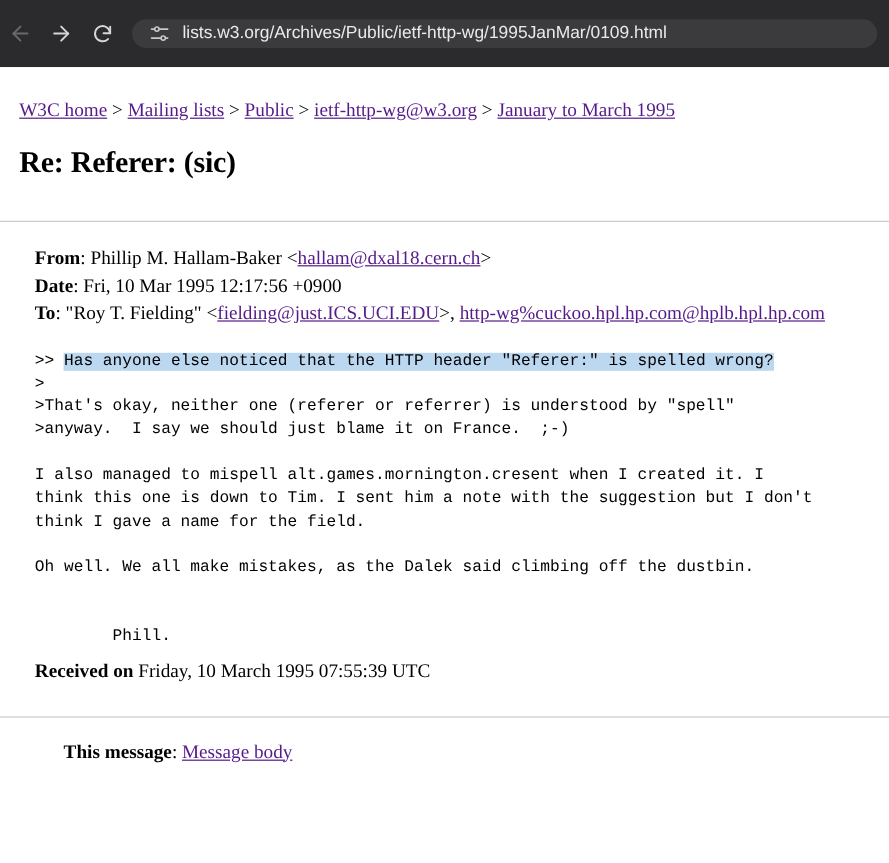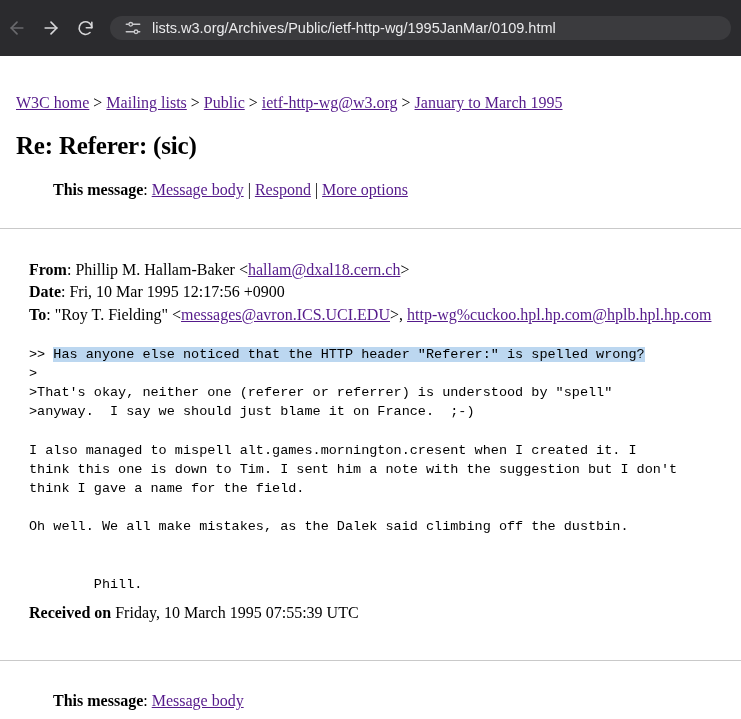--- a/index.html
+++ b/index.html
@@ -63,21 +63,21 @@
     overflow: hidden;
     text-overflow: clip;
   }
 
   
   .page {
     padding: 0;
     background: #fff;
   }
   .content-pad {
-    padding: 12px 16px;
+    padding: 2px 16px;
   }
   .breadcrumb {
     font-family: "Liberation Serif", serif;
     font-size: 16px;
     padding-top: 24px;
     line-height: 1.4;
   }
   .breadcrumb a {
     color: #551a8b;
     text-decoration: underline;
@@ -204,38 +204,35 @@
       <a href="#">Public</a>
       <span class="sep">&gt;</span>
       <a href="#">ietf-http-wg@w3.org</a>
       <span class="sep">&gt;</span>
       <a href="#">January to March 1995</a>
     </div>
 
     <h1 class="title">Re: Referer: (sic)</h1>
 
     <div class="nav-block">
-      <div>
-        <span class="lbl">This message</span><span>: </span><a href="#">Message body</a><span class="bar"> | </span><a href="#">Respond</a><span class="bar"> | </span><a href="#">More options</a>
-      </div>
     </div>
   </div>
 
   <hr class="rule">
 
   <div class="content-pad">
     <div class="headers">
       <div>
         <span class="hname">From</span><span>: </span><span>Phillip M. Hallam-Baker &lt;</span><a href="#">hallam@dxal18.cern.ch</a><span>&gt;</span>
       </div>
       <div>
         <span class="hname">Date</span><span>: </span><span>Fri, 10 Mar 1995 12:17:56 +0900</span>
       </div>
       <div style="white-space:nowrap;overflow:hidden;">
-        <span class="hname">To</span><span>: </span><span>"Roy T. Fielding" &lt;</span><a href="#">messages@avron.ICS.UCI.EDU</a><span>&gt;, </span><a href="#">http-wg%cuckoo.hpl.hp.com@hplb.hpl.hp.com</a>
+        <span class="hname">To</span><span>: </span><span>"Roy T. Fielding" &lt;</span><a href="#">fielding@just.ICS.UCI.EDU</a><span>&gt;, </span><a href="#">http-wg%cuckoo.hpl.hp.com@hplb.hpl.hp.com</a>
       </div>
     </div>
 
     <pre class="body"><span>&gt;&gt; </span><span class="hl">Has anyone else noticed that the HTTP header "Referer:" is spelled wrong?</span>
 <span>&gt;
 &gt;That's okay, neither one (referer or referrer) is understood by "spell"
 &gt;anyway.  I say we should just blame it on France.  ;-)
 
 I also managed to mispell alt.games.mornington.cresent when I created it. I
 think this one is down to Tim. I sent him a note with the suggestion but I don't

